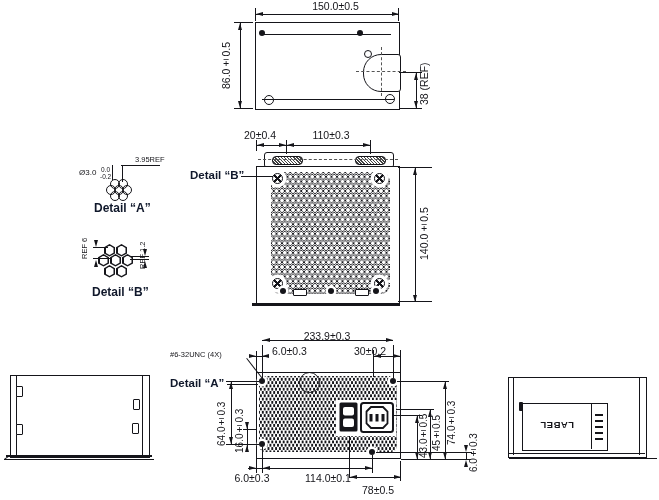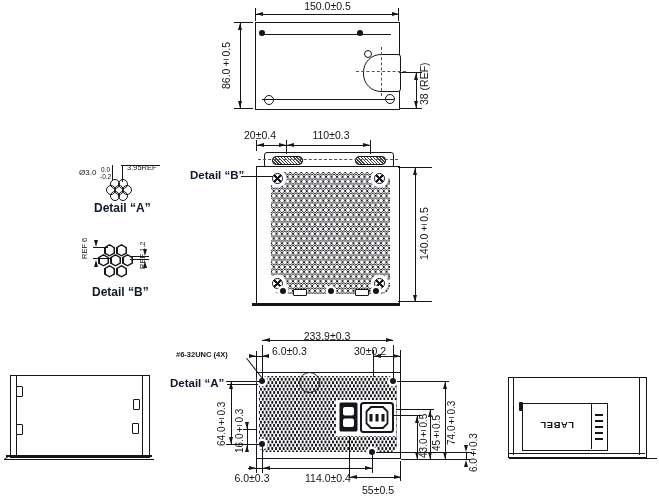--- a/index.html
+++ b/index.html
@@ -62,21 +62,21 @@
     <div class="ring" style="left:385px;top:94px;width:8px;height:8px;"></div>
     <div class="box" style="left:363px;top:54px;width:36px;height:36px;border-radius:18px 3px 3px 18px;"></div>
     <div class="dh" style="left:356px;top:71px;width:50px;"></div>
     <div class="dv" style="left:381px;top:47px;height:49px;"></div>
     <div class="ring" style="left:364px;top:50px;width:6px;height:6px;"></div>
     <div class="vl" style="left:255px;top:8px;height:13px;"></div>
     <div class="vl" style="left:398px;top:8px;height:13px;"></div>
     <div class="hl" style="left:255px;top:14px;width:144px;"></div>
     <div class="ar aL" style="left:256px;top:11.5px;"></div>
     <div class="ar aR" style="left:392px;top:11.5px;"></div>
-    <div class="t tc" style="left:285px;top:1px;width:85px;">150.0±0.5</div>
+    <div class="t tc" style="left:293px;top:1px;width:85px;">150.0±0.5</div>
     <div class="hl" style="left:234px;top:22px;width:19px;"></div>
     <div class="hl" style="left:234px;top:107.5px;width:19px;"></div>
     <div class="vl" style="left:240px;top:22px;height:86px;"></div>
     <div class="ar aU" style="left:237.5px;top:23px;"></div>
     <div class="ar aD" style="left:237.5px;top:101px;"></div>
     <div class="vt" style="left:221px;top:28px;height:74px;">86.0±0.5</div>
     <div class="hl" style="left:399px;top:71.5px;width:23px;"></div>
     <div class="hl" style="left:399px;top:107.5px;width:23px;"></div>
     <div class="vl" style="left:416px;top:72px;height:36px;"></div>
     <div class="ar aU" style="left:413.5px;top:73px;"></div>
@@ -115,21 +115,21 @@
     <div class="hl" style="left:398px;top:301px;width:34px;"></div>
     <div class="vl" style="left:415px;top:167px;height:135px;"></div>
     <div class="ar aU" style="left:412.5px;top:168px;"></div>
     <div class="ar aD" style="left:412.5px;top:295px;"></div>
     <div class="vt" style="left:419px;top:196px;height:76px;">140.0±0.5</div>
     <div class="title" style="left:190px;top:169px;font-size:11.5px;">Detail “B”</div>
     <div class="hl" style="left:241px;top:176px;width:32px;"></div>
   </div>
 
   <div>
-    <div class="t sm" style="left:127px;top:156px;margin-top:8px;">3.95REF</div>
+    <div class="t sm" style="left:135px;top:156px;">3.95REF</div>
     <div class="hl" style="left:121px;top:164.5px;width:39px;"></div>
     <div class="vl" style="left:112px;top:165px;height:15px;"></div>
     <div class="vl" style="left:122px;top:165px;height:17px;"></div>
     <div class="t sm" style="left:79px;top:169px;font-size:8px;">Ø3.0</div>
     <div class="t xs" style="left:101px;top:165.5px;">0.0</div>
     <div class="t xs" style="left:100px;top:172.5px;">-0.2</div>
     <div class="ring" style="left:110px;top:179px;width:8px;height:8px;"></div>
     <div class="ring" style="left:118px;top:179px;width:8px;height:8px;"></div>
     <div class="ring" style="left:106px;top:185px;width:8px;height:8px;"></div>
     <div class="ring" style="left:114px;top:185px;width:8px;height:8px;"></div>
@@ -209,21 +209,21 @@
     <div class="ar aL" style="left:262px;top:353.5px;"></div>
     <div class="t" style="left:272px;top:346px;">6.0±0.3</div>
 
     <div class="vl" style="left:373px;top:350px;height:27px;"></div>
     <div class="vl" style="left:400px;top:350px;height:22px;"></div>
     <div class="hl" style="left:373px;top:356px;width:27px;"></div>
     <div class="ar aL" style="left:374px;top:353.5px;"></div>
     <div class="ar aR" style="left:393px;top:353.5px;"></div>
     <div class="t tc" style="left:348px;top:346px;width:44px;">30±0.2</div>
 
-    <div class="t sm" style="left:176px;top:351px;font-weight:700;">#6-32UNC (4X)</div>
+    <div class="t sm" style="left:170px;top:351px;font-weight:400;">#6-32UNC (4X)</div>
     <div class="hl" style="left:247px;top:358px;width:26px;transform:rotate(52deg);transform-origin:0 0;"></div>
     <div class="title" style="left:170px;top:377px;font-size:11.5px;">Detail “A”</div>
     <div class="hl" style="left:227px;top:383.5px;width:31px;"></div>
 
     <div class="hl" style="left:226px;top:381px;width:33px;"></div>
     <div class="hl" style="left:226px;top:444px;width:33px;"></div>
     <div class="vl" style="left:231px;top:381px;height:63px;"></div>
     <div class="ar aU" style="left:228.5px;top:382px;"></div>
     <div class="ar aD" style="left:228.5px;top:437px;"></div>
     <div class="vt" style="left:217px;top:398px;height:52px;font-size:10px;">64.0±0.3</div>
@@ -236,28 +236,28 @@
 
     <div class="vl" style="left:256px;top:459px;height:14px;"></div>
     <div class="vl" style="left:262px;top:447px;height:26px;"></div>
     <div class="vl" style="left:372px;top:455px;height:18px;"></div>
     <div class="hl" style="left:248px;top:468px;width:20px;"></div>
     <div class="hl" style="left:262px;top:468px;width:110px;"></div>
     <div class="ar aR" style="left:249px;top:465.5px;"></div>
     <div class="ar aL" style="left:263px;top:465.5px;"></div>
     <div class="ar aR" style="left:365px;top:465.5px;"></div>
     <div class="t tc" style="left:228px;top:473px;width:48px;">6.0±0.3</div>
-    <div class="t tc" style="left:297px;top:473px;width:62px;">114.0±0.4</div>
+    <div class="t tc" style="left:297px;top:473px;width:62px;">114.0±0.1</div>
 
     <div class="vl" style="left:349px;top:436px;height:41px;"></div>
     <div class="vl" style="left:400px;top:461px;height:20px;"></div>
     <div class="hl" style="left:349px;top:477px;width:52px;"></div>
     <div class="ar aL" style="left:350px;top:474.5px;"></div>
     <div class="ar aR" style="left:394px;top:474.5px;"></div>
-    <div class="t tc" style="left:352px;top:485px;width:52px;">55±0.5</div>
+    <div class="t tc" style="left:352px;top:485px;width:52px;">78±0.5</div>
 
     <div class="hl" style="left:394px;top:414.5px;width:28px;"></div>
     <div class="vl" style="left:417px;top:415px;height:44px;"></div>
     <div class="ar aU" style="left:414.5px;top:416px;"></div>
     <div class="ar aD" style="left:414.5px;top:452px;"></div>
     <div class="vt" style="left:419px;top:413px;height:46px;font-size:10px;">43.0±0.5</div>
 
     <div class="hl" style="left:396px;top:408.5px;width:38px;"></div>
     <div class="vl" style="left:430px;top:409px;height:50px;"></div>
     <div class="ar aU" style="left:427.5px;top:410px;"></div>

